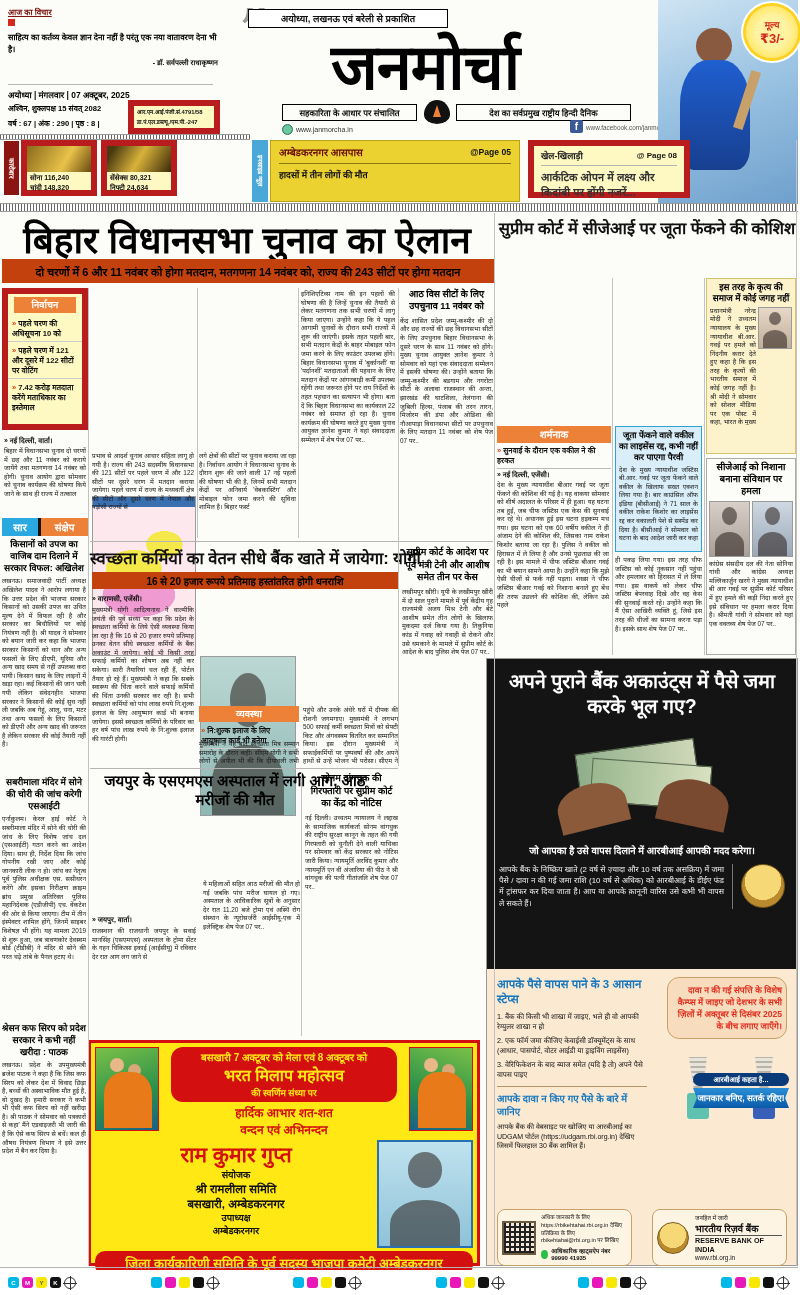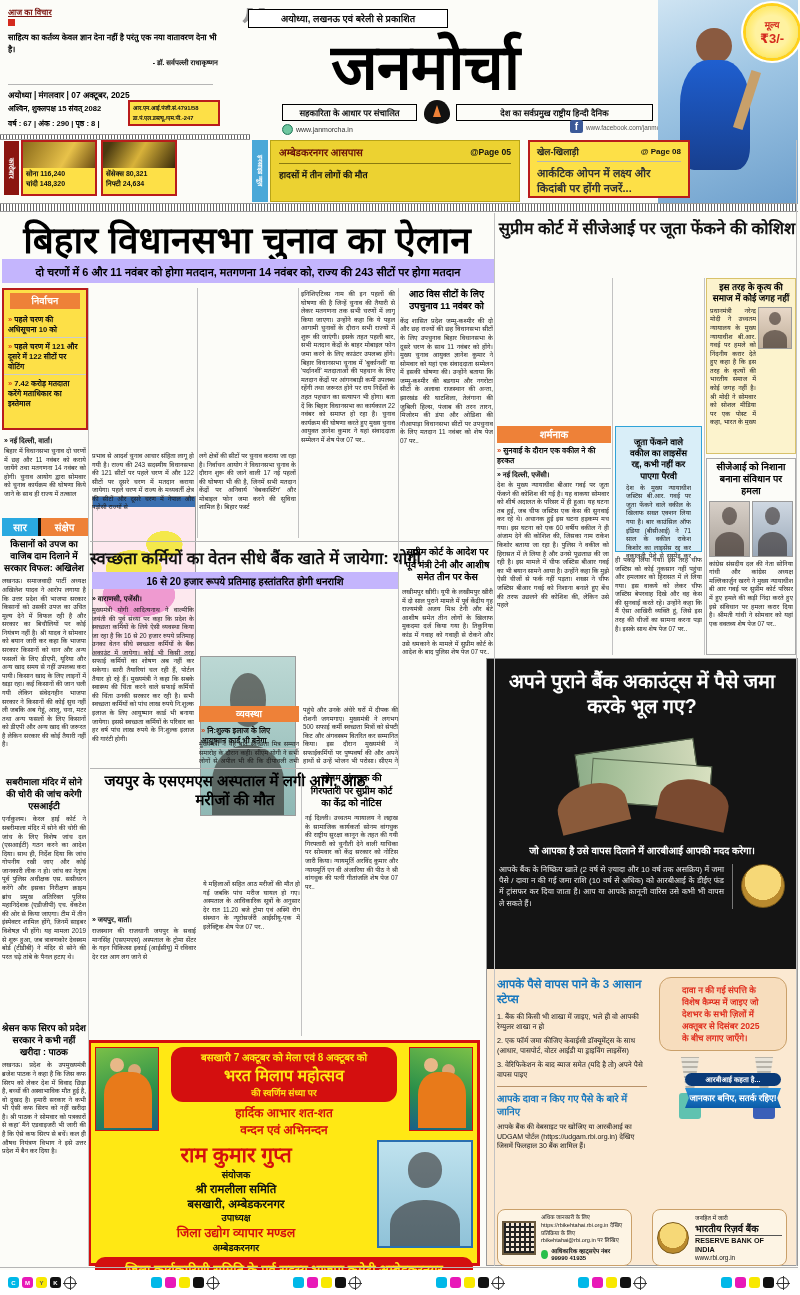--- a/index.html
+++ b/index.html
@@ -14,30 +14,30 @@
   .ctr{text-align:center}
   .obox{background:#ee8138;color:#fff;font-weight:bold;text-align:center;font-size:9.5px;line-height:1.7}
   .blt{color:#d84315;font-weight:bold;margin-right:2px}
   .vert{writing-mode:vertical-rl;display:flex;align-items:center;justify-content:center;font-weight:bold}
   .hatch{background:repeating-linear-gradient(90deg,#666 0 1px,#fff 1px 3px);border-top:1px solid #999;border-bottom:1px solid #999}
   .vline{background:#c2c2c2;width:1px}
   .hline{background:#b5b5b5;height:1px}
   .photo{overflow:hidden;position:relative;border:1px solid #9b9b9b}
   .person::before{content:"";position:absolute;width:38%;height:34%;border-radius:50%;background:rgba(40,30,25,.55);left:31%;top:10%}
   .person::after{content:"";position:absolute;width:76%;height:48%;border-radius:48% 48% 0 0;background:rgba(40,30,25,.55);left:12%;bottom:-4%}
-  .boxframe{border:2px solid #b91c1c;background:#fde047}
+  .boxframe{border:6px solid #b91c1c;background:#fef9c3}
   .dot{width:11px;height:11px;border-radius:3px;display:inline-flex;align-items:center;justify-content:center;
        font-size:6px;font-weight:bold;color:#fff;margin-right:3px}
   .reg{width:12px;height:12px;border:1.4px solid #333;border-radius:50%;display:inline-block;position:relative;margin-right:3px}
   .reg::before{content:"";position:absolute;left:50%;top:-2px;bottom:-2px;width:1px;background:#333}
   .reg::after{content:"";position:absolute;top:50%;left:-2px;right:-2px;height:1px;background:#333}
   .qr{background-image:repeating-linear-gradient(0deg,#222 0 2px,transparent 2px 5px),
        repeating-linear-gradient(90deg,#222 0 2px,#f4e8d8 2px 5px);border:2px solid #6b5a3e}
   .seal{border-radius:50%;background:radial-gradient(circle at 50% 40%,#f6d877 0 55%,#b98a2e 56% 100%);border:1px solid #7a5a1a}
-  .peachbar{background:#c4b5fd;display:flex;align-items:center;justify-content:center}
+  .peachbar{background:#c2410c;display:flex;align-items:center;justify-content:center}
   .ybox{background:#fcf3cd;border:1px solid #d8c26a}
   .bbox{background:#d9eef8;border:1.4px solid #2fa3d8}
   .redpanel{background:#d40f0f;color:#ffe814;font-weight:bold;text-align:center;border-radius:10px}
 </style>
 </head>
 <body>
 
 <div id="page">
 
   <div class="abs" style="left:8px;top:6px;width:210px">
@@ -55,21 +55,21 @@
     <div style="font-size:5.8px;font-weight:bold">आर.एन.आई.पंजी.सं.4791/58</div>
     <div style="font-size:5.8px;font-weight:bold;margin-top:2px">डा.पं.एल.डब्ल्यू./एम.पी.-247</div>
   </div>
 
   <div class="abs ctr" style="left:248px;top:9px;width:200px;border:1.4px solid #000;font-size:9.5px;font-weight:bold;padding:2px 0;background:#fff">अयोध्या, लखनऊ एवं बरेली से प्रकाशित</div>
   <div class="abs ctr nowrap" style="left:205px;top:22px;width:440px;font-size:63px;font-weight:900;letter-spacing:-1px;color:#000">जनमोर्चा</div>
   <div class="abs ctr" style="left:282px;top:104px;width:135px;border:1.2px solid #000;font-size:8.4px;font-weight:bold;padding:2px 0">सहकारिता के आधार पर संचालित</div>
   <div class="abs" style="left:424px;top:100px;width:26px;height:24px;background:#111;border-radius:50% 50% 50% 50%/60% 60% 40% 40%">
     <div style="position:absolute;left:9px;top:5px;width:8px;height:12px;background:#ee8138;clip-path:polygon(50% 0,100% 100%,0 100%)"></div>
   </div>
-  <div class="abs ctr" style="left:456px;top:104px;width:197px;border:1.2px solid #000;font-size:8.4px;font-weight:bold;padding:2px 12px">देश का सर्वप्रमुख राष्ट्रीय हिन्दी दैनिक</div>
+  <div class="abs ctr" style="left:456px;top:104px;width:175px;border:1.2px solid #000;font-size:8.4px;font-weight:bold;padding:2px 12px">देश का सर्वप्रमुख राष्ट्रीय हिन्दी दैनिक</div>
   <div class="abs" style="left:282px;top:124px;width:11px;height:11px;border-radius:50%;background:radial-gradient(circle,#6fc7a0 0 60%,#2f8f68 100%);border:1px solid #23795a"></div>
   <div class="abs" style="left:296px;top:126px;font-size:7px;color:#333">www.janmorcha.in</div>
   <div class="abs" style="left:570px;top:120px;width:13px;height:13px;background:#3b5998;color:#fff;font-weight:bold;font-size:10px;text-align:center;line-height:13px;border-radius:2px">f</div>
   <div class="abs" style="left:586px;top:124px;font-size:6.4px;color:#555">www.facebook.com/janmorcha</div>
 
   <div class="abs photo" style="left:658px;top:0;width:140px;height:208px;border:none;background:linear-gradient(160deg,#cfe4f2 0%,#9fc6e4 40%,#6d9fcc 100%)">
     <div style="position:absolute;left:38px;top:28px;width:36px;height:36px;border-radius:50%;background:#8a5a40"></div>
     <div style="position:absolute;left:22px;top:60px;width:70px;height:110px;border-radius:40% 40% 20% 20%;background:linear-gradient(180deg,#1f5fd0,#173f8f)"></div>
     <div style="position:absolute;left:84px;top:70px;width:10px;height:60px;background:#c8a06a;transform:rotate(18deg)"></div>
   </div>
@@ -146,21 +146,21 @@
     <div style="position:absolute;left:16px;top:52px;width:62px;height:60px;border-radius:40% 40% 0 0;background:#17110f"></div>
     <div style="position:absolute;left:0;bottom:0;width:100%;height:26px;background:#caa06a"></div>
   </div>
   <div class="abs photo person" style="left:615px;top:278px;width:87px;height:142px;background:linear-gradient(180deg,#e8e2da,#c2bcb2)"></div>
 
   <div class="abs obox" style="left:497px;top:426px;width:114px;font-size:10px">शर्मनाक</div>
   <div class="abs" style="left:497px;top:445px;width:114px;font-size:7.6px;font-weight:bold;border-bottom:1px solid #bbb;padding-bottom:3px"><span class="blt">»</span><span>सुनवाई के दौरान एक वकील ने की हरकत</span></div>
   <div class="abs dl" style="left:497px;top:470px">» नई दिल्ली, एजेंसी।</div>
   <div class="abs bt" style="left:497px;top:481px;width:112px;height:174px">देश के मुख्य न्यायाधीश बीआर गवई पर जूता फेंकने की कोशिश की गई है। यह वाकया सोमवार को शीर्ष अदालत के परिसर में ही हुआ। यह घटना तब हुई, जब चीफ जस्टिस एक केस की सुनवाई कर रहे थे। अचानक हुई इस घटना हड़कम्प मच गया। इस घटना को एक 60 वर्षीय वकील ने ही अंजाम देने की कोशिश की, जिसका नाम राकेश किशोर बताया जा रहा है। पुलिस ने वकील को हिरासत में ले लिया है और उनसे पूछताछ की जा रही है। इस मामले में चीफ जस्टिस बीआर गवई का भी बयान सामने आया है। उन्होंने कहा कि मुझे ऐसी चीजों से फर्क नहीं पड़ता। शख्स ने चीफ जस्टिस बीआर गवई को निशाना बनाते हुए बेंच की तरफ उछलने की कोशिश की, लेकिन उसे पहले</div>
 
-  <div class="abs bbox" style="left:615px;top:426px;width:87px;height:126px;padding:10px">
+  <div class="abs bbox" style="left:615px;top:426px;width:87px;height:126px;padding:3px">
     <div class="ctr hd" style="font-size:8.6px;line-height:1.3">जूता फेंकने वाले वकील का लाइसेंस रद्द, कभी नहीं कर पाएगा पैरवी</div>
     <div class="bt" style="margin-top:2px;height:76px">देश के मुख्य न्यायाधीश जस्टिस बी.आर. गवई पर जूता फेंकने वाले वकील के खिलाफ सख्त एक्शन लिया गया है। बार काउंसिल ऑफ इंडिया (बीसीआई) ने 71 साल के वकील राकेश किशोर का लाइसेंस रद्द कर वकालती पेशे से सस्पेंड कर दिया है। बीसीआई ने सोमवार को घटना के बाद आदेश जारी कर कहा है कि राकेश किशोर अब शेष पेज 07 पर..</div>
   </div>
   <div class="abs bt" style="left:615px;top:556px;width:87px;height:99px">ही पकड़ लिया गया। इस तरह चीफ जस्टिस को कोई नुकसान नहीं पहुंचा और हमलावर को हिरासत में ले लिया गया। इस वाकये को लेकर चीफ जस्टिस बेपरवाह दिखे और वह केस की सुनवाई करते रहे। उन्होंने कहा कि मैं ऐसा आखिरी व्यक्ति हूं, जिसे इस तरह की चीजों का सामना करना पड़ा है। इसके साथ शेष पेज 07 पर..</div>
 
   <div class="abs ybox" style="left:706px;top:278px;width:90px;height:176px;padding:3px">
     <div class="ctr hd" style="font-size:8.8px;line-height:1.3">इस तरह के कृत्य की समाज में कोई जगह नहीं</div>
     <div class="photo person" style="float:right;width:34px;height:42px;margin:2px 0 2px 2px;background:linear-gradient(180deg,#e8d8c8,#bfae9a)"></div>
     <div class="bt" style="margin-top:2px;height:118px">प्रधानमंत्री नरेन्द्र मोदी ने उच्चतम न्यायालय के मुख्य न्यायाधीश बी.आर. गवई पर हमले को निंदनीय करार देते हुए कहा है कि इस तरह के कृत्यों की भारतीय समाज में कोई जगह नहीं है। श्री मोदी ने सोमवार को सोशल मीडिया पर एक पोस्ट में कहा, भारत के मुख्य न्यायाधीश, न्यायमूर्ति बी आर गवई जी से बात की। आज सुबह सुप्रीम कोर्ट परिसर में उन पर हुए हमले से हर शेष पेज 07 पर..</div>
   </div>
@@ -244,21 +244,20 @@
         <div style="position:absolute;left:8px;top:24px;width:48px;height:56px;border-radius:40% 40% 0 0;background:#e87a1a"></div>
       </div>
     </div>
     <div style="display:flex;gap:0;margin-top:2px">
       <div style="flex:1;text-align:center">
         <div style="color:#d40f0f;font-weight:900;font-size:21px">राम कुमार गुप्त</div>
         <div style="font-size:9.5px;font-weight:bold">संयोजक</div>
         <div style="font-size:11.5px;font-weight:900">श्री रामलीला समिति</div>
         <div style="font-size:11.5px;font-weight:900">बसखारी, अम्बेडकरनगर</div>
         <div style="font-size:9.5px;font-weight:bold">उपाध्यक्ष</div>
-        <div style="color:#d40f0f;font-weight:900;font-size:12.5px">जिला उद्योग व्यापार मण्डल</div>
         <div style="font-size:9.5px;font-weight:bold">अम्बेडकरनगर</div>
       </div>
       <div class="photo person" style="width:96px;height:108px;border:2px solid #2a6fb0;background:linear-gradient(180deg,#bfe2ee,#8fc2d8)"></div>
     </div>
     <div class="redpanel" style="margin-top:3px;padding:3px 6px;font-size:13px">जिला कार्यकारिणी समिति के पूर्व सदस्य भाजपा कमेटी अम्बेडकरनगर</div>
   </div>
 
   <div class="abs" style="left:486px;top:658px;width:312px;height:608px;border:1px solid #999;background:#fbe9d2">
     <div style="position:relative;width:100%;height:310px;background:#141414;padding:10px 12px">
       <div class="ctr" style="color:#fff;font-weight:900;font-size:19.5px;line-height:1.3">अपने पुराने बैंक अकाउंट्स में पैसे जमा करके भूल गए?</div>
@@ -269,32 +268,32 @@
         <div style="position:absolute;right:8px;top:52px;width:70px;height:46px;border-radius:50% 50% 0 0;background:#7a4a30;transform:rotate(12deg)"></div>
       </div>
       <div class="ctr" style="color:#fff;font-weight:bold;font-size:9.6px">जो आपका है उसे वापस दिलाने में आरबीआई आपकी मदद करेगा।</div>
       <div style="display:flex;align-items:center;gap:8px;margin-top:7px">
         <div style="flex:1;color:#f2f2f2;font-size:7.8px;line-height:1.45;text-align:justify;border-right:1px solid #777;padding-right:8px">आपके बैंक के निष्क्रिय खाते (2 वर्ष से ज़्यादा और 10 वर्ष तक असक्रिय) में जमा पैसे / दावा न की गई जमा राशि (10 वर्ष से अधिक) को आरबीआई के डीईए फंड में ट्रांसफर कर दिया जाता है। आप या आपके क़ानूनी वारिस उसे कभी भी वापस ले सकते हैं।</div>
         <div class="seal" style="width:44px;height:44px;flex:0 0 auto"></div>
       </div>
     </div>
 
     <div style="position:relative;padding:8px 10px 0">
-      <div style="display:flex;gap:12px">
+      <div style="display:flex;gap:20px">
         <div style="width:150px">
           <div style="color:#1878be;font-weight:900;font-size:11.5px;line-height:1.3">आपके पैसे वापस पाने के 3 आसान स्टेप्स</div>
           <div style="font-size:7.2px;line-height:1.4;margin-top:5px">1. बैंक की किसी भी शाखा में जाइए, भले ही वो आपकी रेग्युलर शाखा न हो</div>
           <div style="font-size:7.2px;line-height:1.4;margin-top:4px">2. एक फॉर्म जमा कीजिए केवाईसी डॉक्यूमेंट्स के साथ (आधार, पासपोर्ट, वोटर आईडी या ड्राइविंग लाइसेंस)</div>
           <div style="font-size:7.2px;line-height:1.4;margin-top:4px">3. वेरिफिकेशन के बाद ब्याज समेत (यदि है तो) अपने पैसे वापस पाइए</div>
           <div class="hline" style="margin:6px 0;background:#b8926a"></div>
           <div style="color:#1878be;font-weight:900;font-size:9.8px;line-height:1.3">आपके दावा न किए गए पैसे के बारे में जानिए</div>
           <div style="font-size:7px;line-height:1.4;margin-top:3px">आपके बैंक की वेबसाइट पर खोजिए या आरबीआई का UDGAM पोर्टल (https://udgam.rbi.org.in) देखिए जिसमें फिलहाल 30 बैंक शामिल हैं।</div>
         </div>
         <div style="flex:1;position:relative;height:228px">
-          <div style="position:relative;background:#f7ddbd;border:1px solid #caa06a;border-radius:12px;padding:6px 22px;color:#e03020;font-weight:900;font-size:8.6px;text-align:left;line-height:1.4">दावा न की गई संपत्ति के विशेष कैम्प्स में जाइए जो देशभर के सभी ज़िलों में अक्तूबर से दिसंबर 2025 के बीच लगाए जाएँगे।</div>
+          <div style="position:relative;background:#f7ddbd;border:1px solid #caa06a;border-radius:12px;padding:6px 4px;color:#e03020;font-weight:900;font-size:8.6px;text-align:right;line-height:1.4">दावा न की गई संपत्ति के विशेष कैम्प्स में जाइए जो देशभर के सभी ज़िलों में अक्तूबर से दिसंबर 2025 के बीच लगाए जाएँगे।</div>
           <div style="position:absolute;left:14px;top:80px;width:34px;height:66px">
             <div style="width:26px;height:34px;margin:0 auto;background:repeating-linear-gradient(0deg,#e8e4da 0 3px,#b8b4aa 3px 5px);clip-path:polygon(15% 0,85% 0,65% 100%,35% 100%)"></div>
             <div style="width:22px;height:26px;margin:2px auto 0;background:#5fc2b0;border-radius:3px"></div>
           </div>
           <div style="position:absolute;right:6px;top:80px;width:34px;height:66px">
             <div style="width:26px;height:34px;margin:0 auto;background:repeating-linear-gradient(0deg,#e8e4da 0 3px,#b8b4aa 3px 5px);clip-path:polygon(15% 0,85% 0,65% 100%,35% 100%)"></div>
             <div style="width:22px;height:26px;margin:2px auto 0;background:#3a5fb8;border-radius:3px"></div>
           </div>
           <div style="position:absolute;left:26px;top:96px;width:96px">
             <div class="ctr" style="background:#0a3a78;color:#fff;font-size:7px;font-weight:bold;border-radius:8px;padding:2px 0">आरबीआई कहता है...</div>

